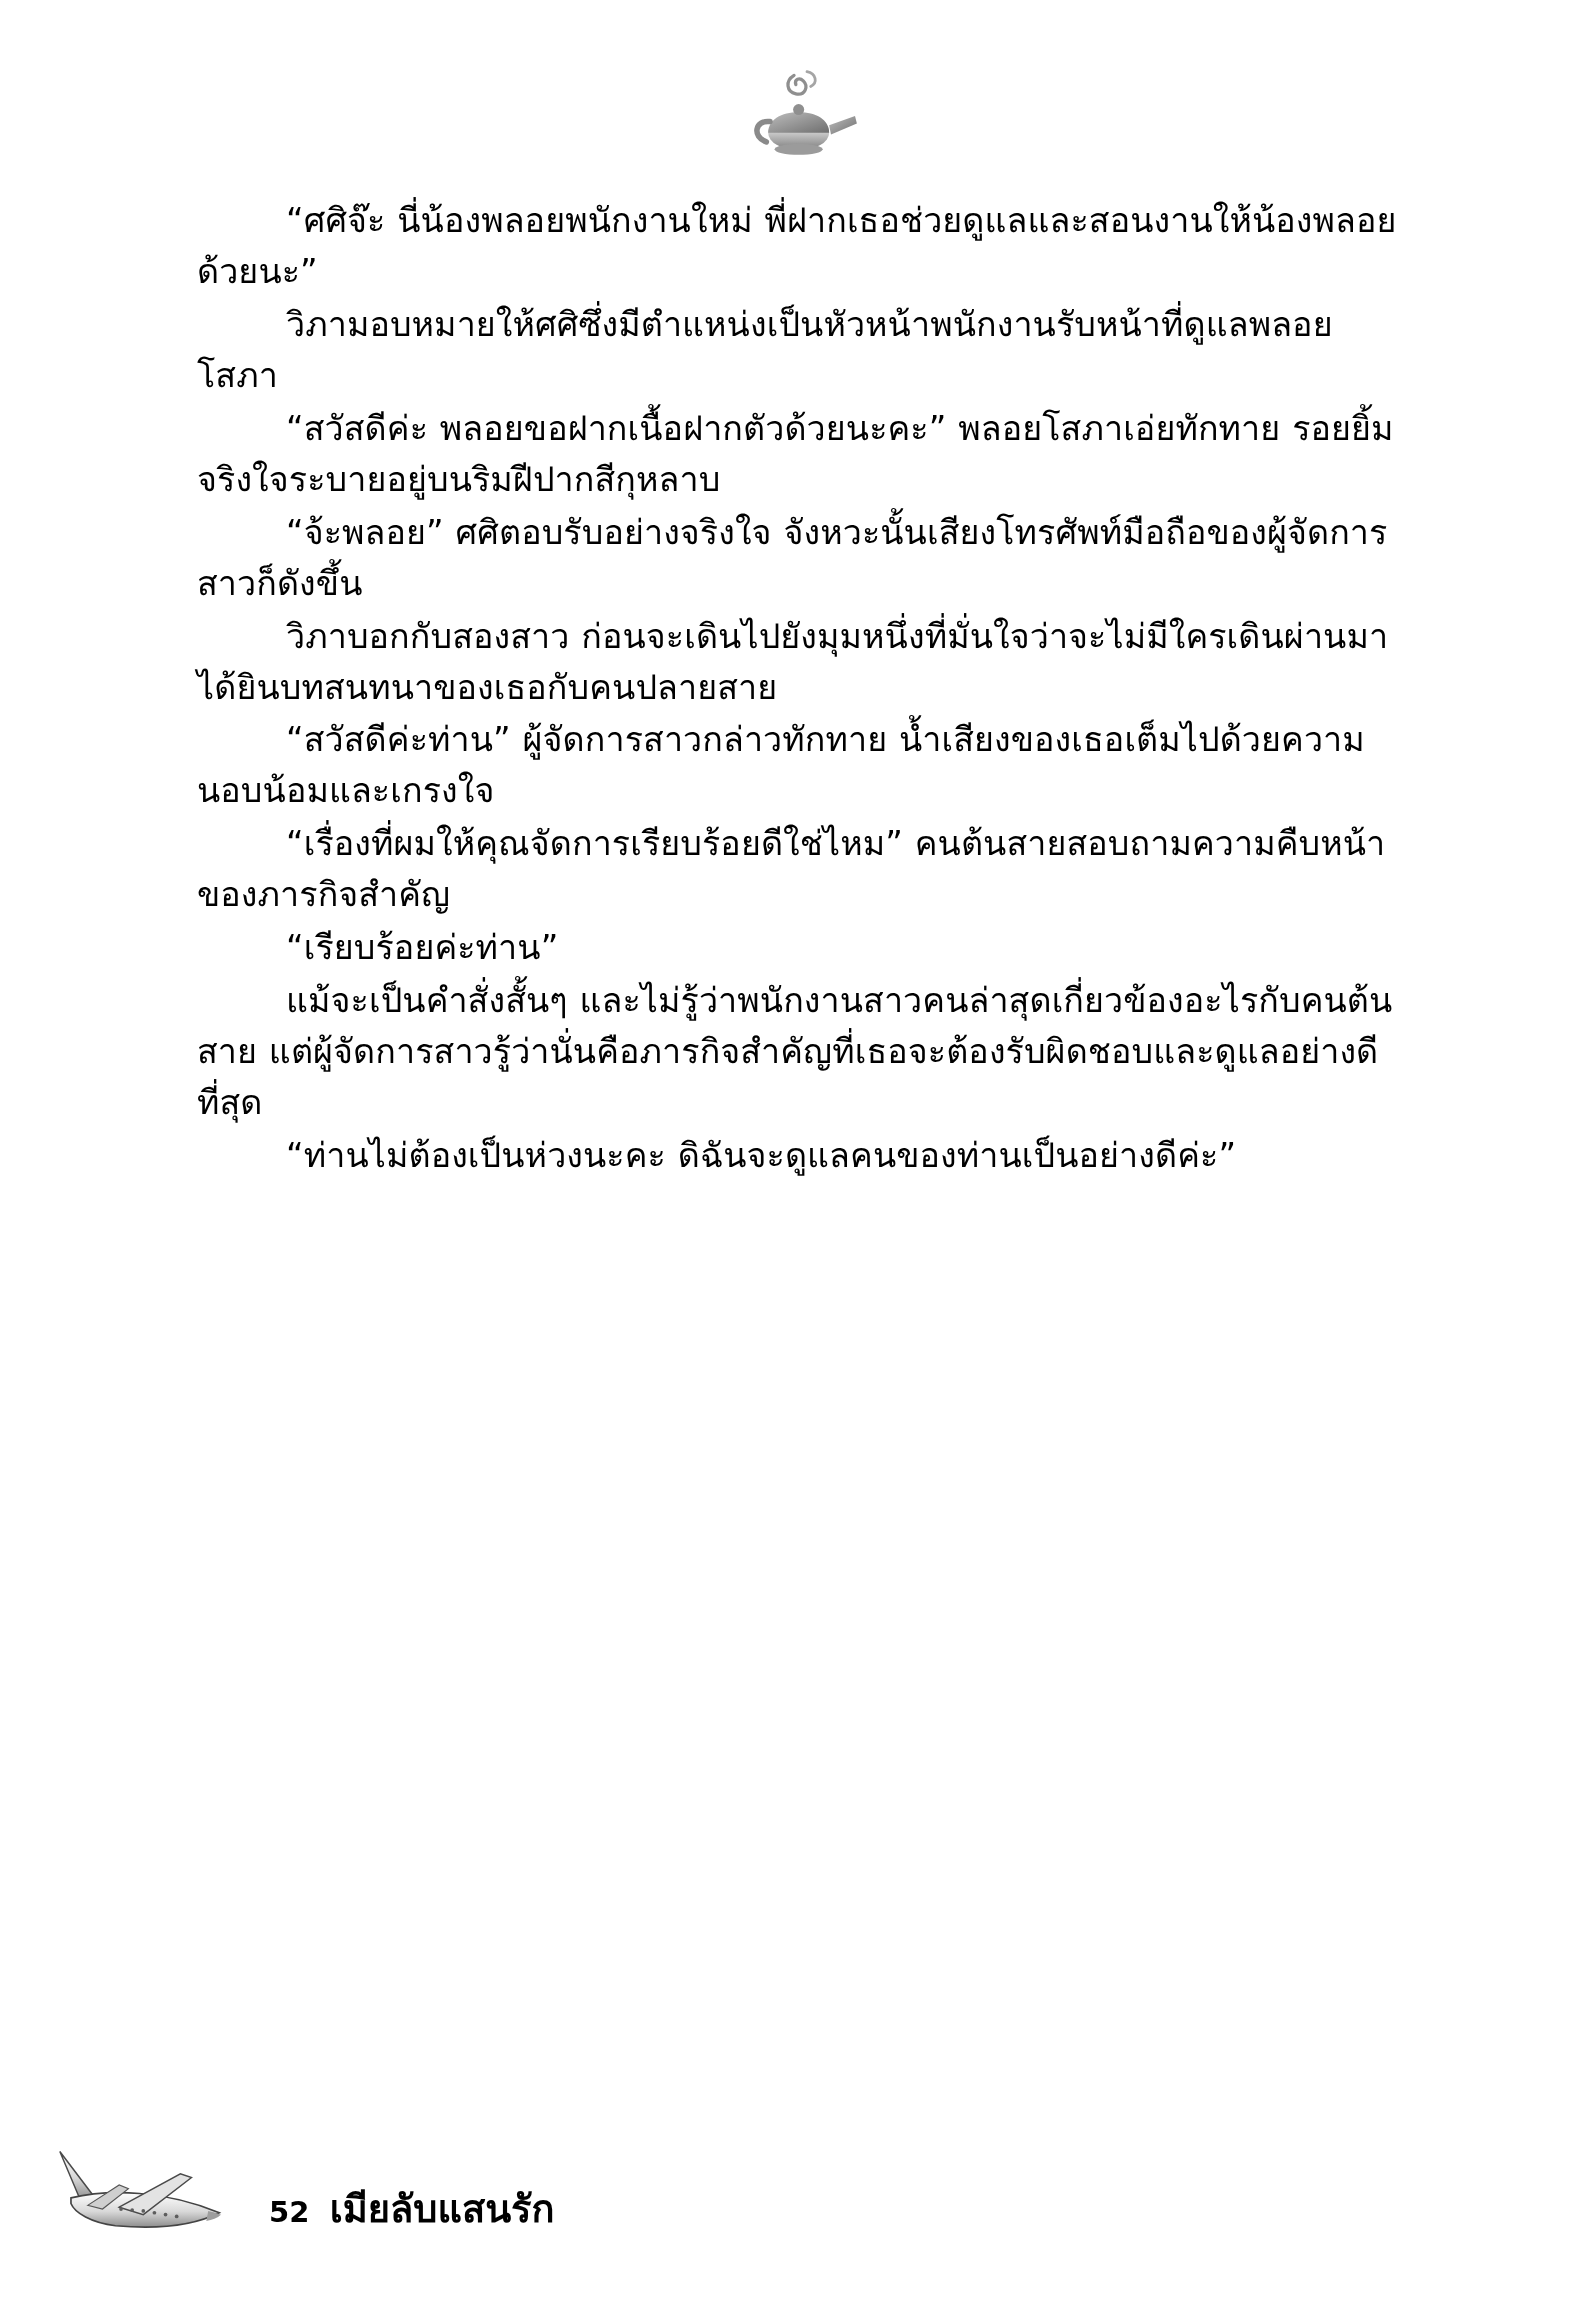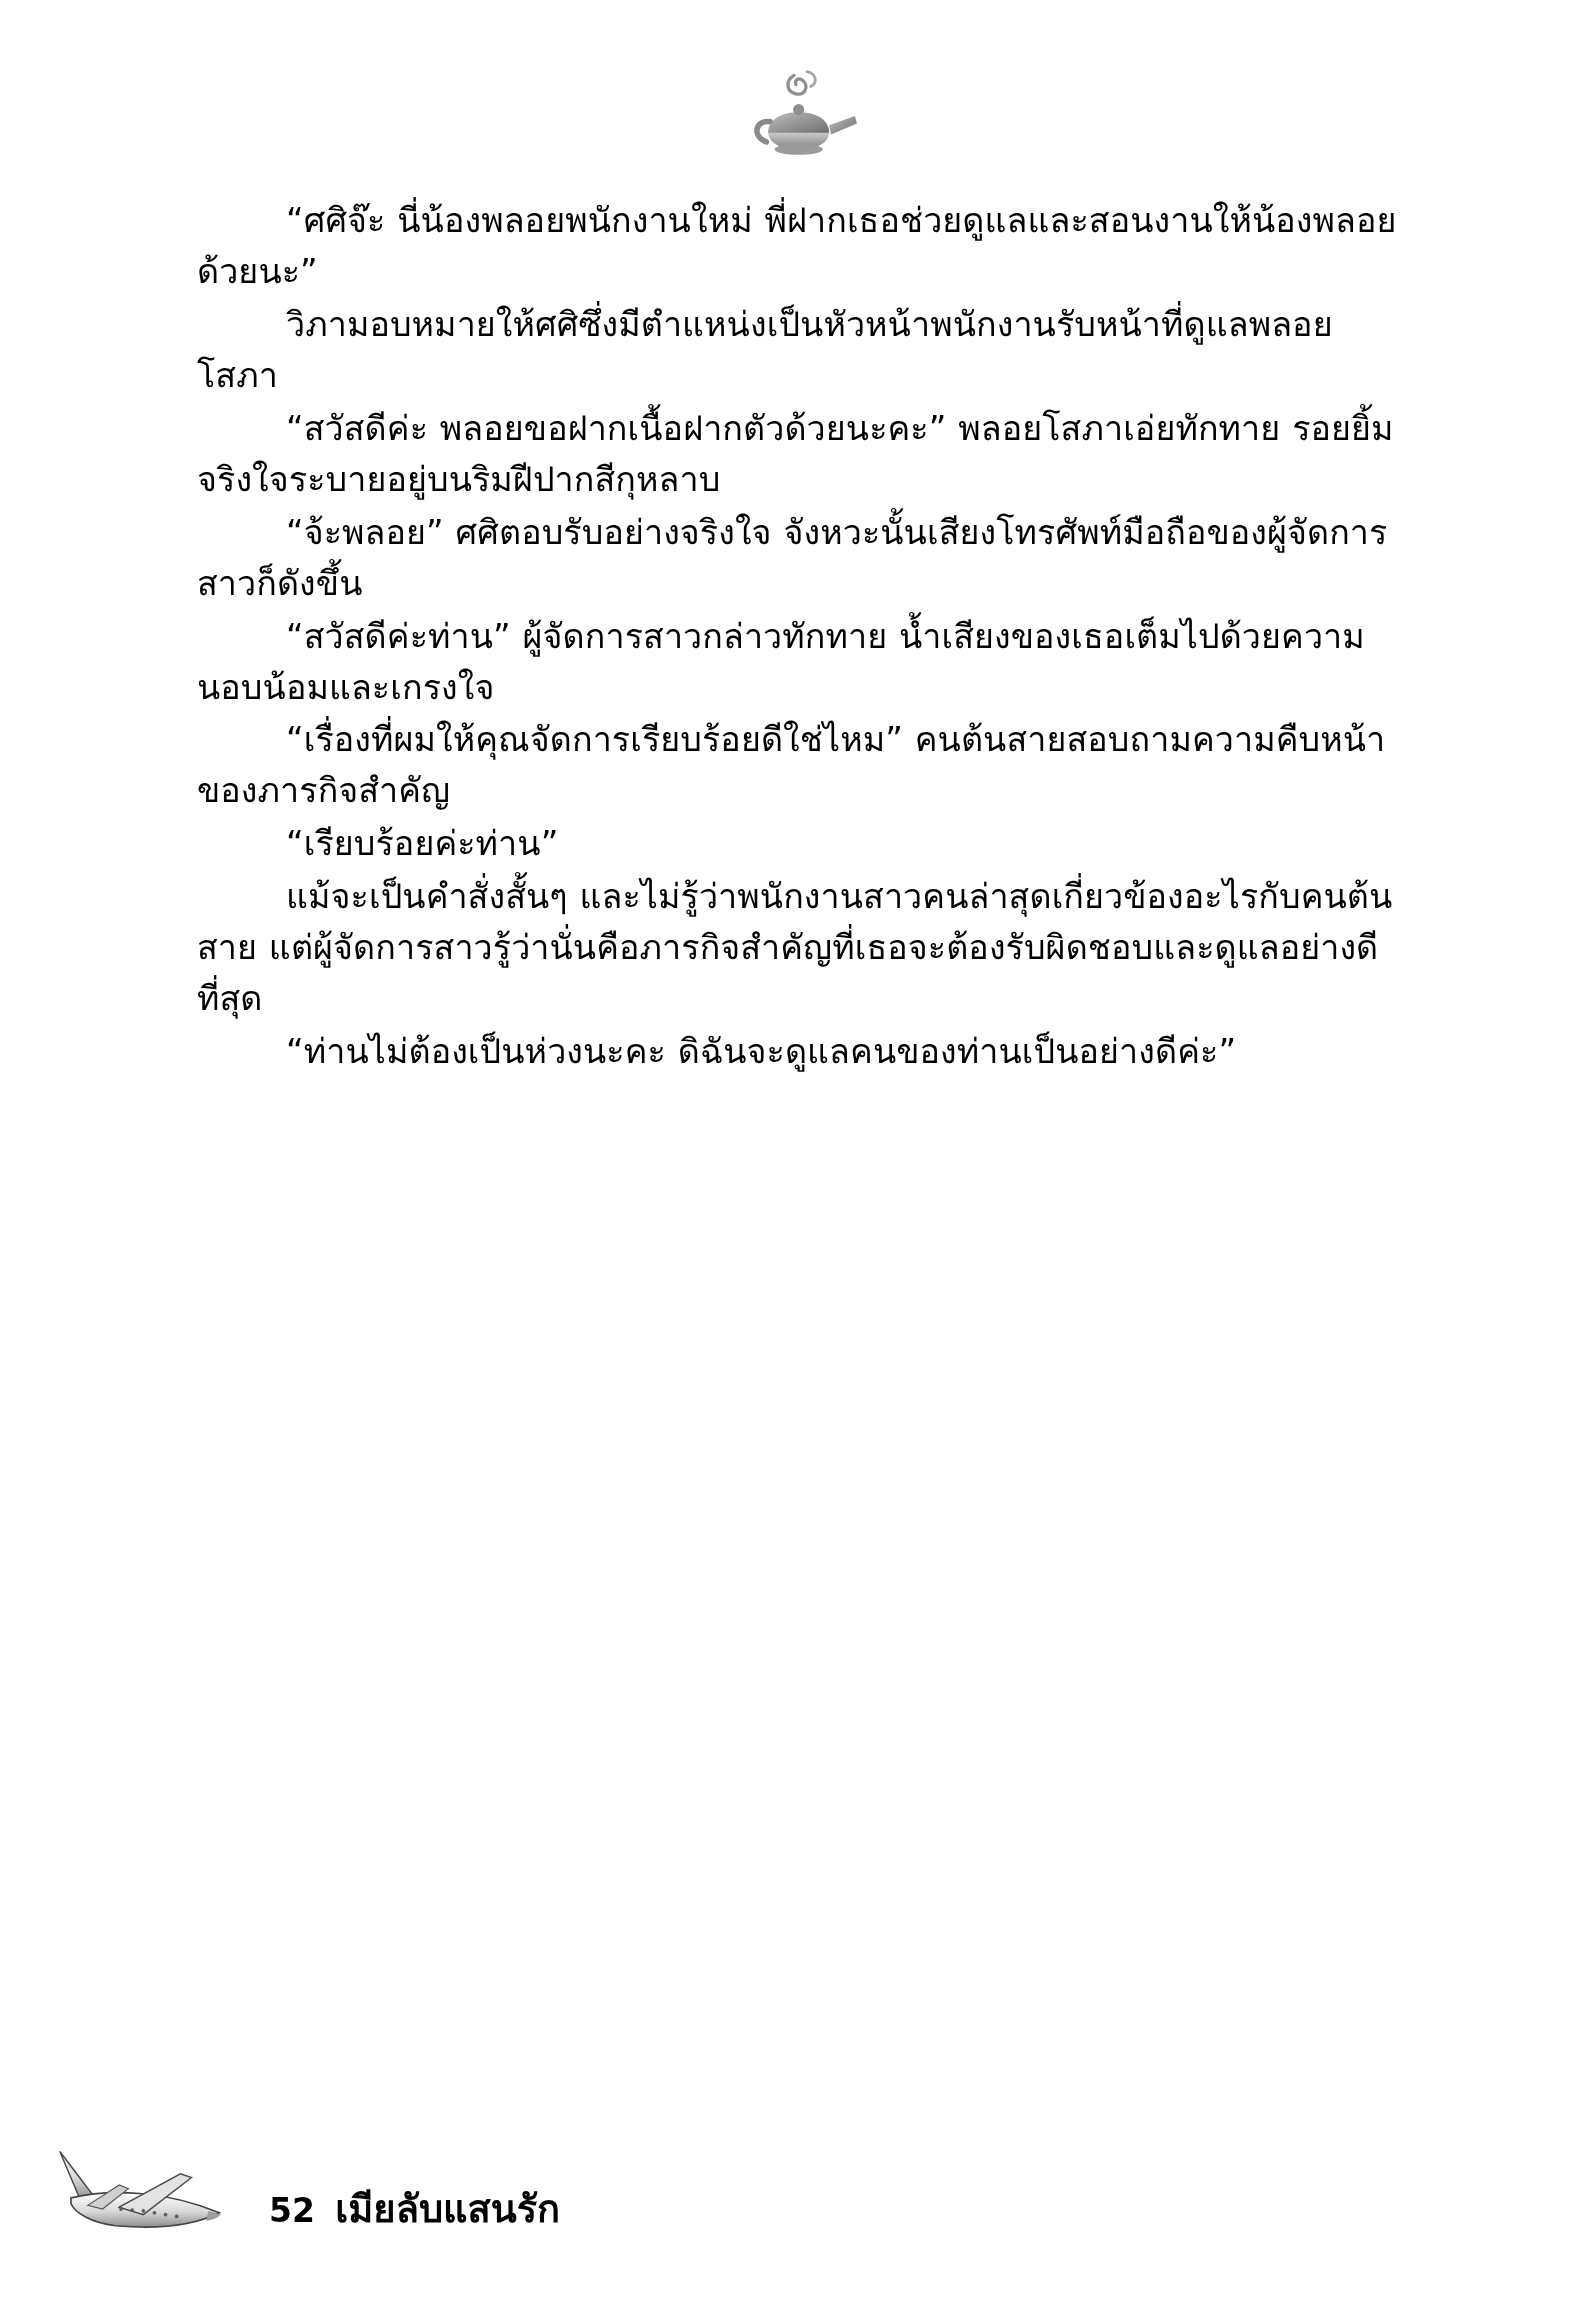--- a/index.html
+++ b/index.html
@@ -71,21 +71,21 @@
     position: absolute;
     left: 269px;
     bottom: 61px;
     font-size: 33px;
     font-weight: bold;
     color: #000;
     display: flex;
     align-items: baseline;
     gap: 20.4px;
   }
-  .page-number { font-size: 33px; font-weight: bold; }
+  .page-number { font-size: 29px; font-weight: bold; }
   .book-title { font-size: 38px; font-weight: bold; }
 </style>
 </head>
 <body>
 
 <div class="page">
 
   <div class="header-ornament">
     <svg width="121" height="97" viewBox="0 0 130 105" xmlns="http://www.w3.org/2000/svg">
       <defs>
@@ -114,20 +114,21 @@
 
       <ellipse cx="63" cy="88" rx="26" ry="6" fill="#9b9b9b"></ellipse>
     </svg>
   </div>
 
   <div class="content">
     <p class="para">“ศศิจ๊ะ นี่น้องพลอยพนักงานใหม่ พี่ฝากเธอช่วยดูแลและสอนงานให้น้องพลอยด้วยนะ”</p>
     <p class="para">วิภามอบหมายให้ศศิซึ่งมีตำแหน่งเป็นหัวหน้าพนักงานรับหน้าที่ดูแลพลอยโสภา</p>
     <p class="para">“สวัสดีค่ะ พลอยขอฝากเนื้อฝากตัวด้วยนะคะ” พลอยโสภาเอ่ยทักทาย รอยยิ้มจริงใจระบายอยู่บนริมฝีปากสีกุหลาบ</p>
     <p class="para">“จ้ะพลอย” ศศิตอบรับอย่างจริงใจ จังหวะนั้นเสียงโทรศัพท์มือถือของผู้จัดการสาวก็ดังขึ้น</p>
+    <p class="para">วิภาบอกกับสองสาว ก่อนจะเดินไปยังมุมหนึ่งที่มั่นใจว่าจะไม่มีใครเดินผ่านมาได้ยินบทสนทนาของเธอกับคนปลายสาย</p>
     <p class="para">“สวัสดีค่ะท่าน” ผู้จัดการสาวกล่าวทักทาย น้ำเสียงของเธอเต็มไปด้วยความนอบน้อมและเกรงใจ</p>
     <p class="para">“เรื่องที่ผมให้คุณจัดการเรียบร้อยดีใช่ไหม” คนต้นสายสอบถามความคืบหน้าของภารกิจสำคัญ</p>
     <p class="para">“เรียบร้อยค่ะท่าน”</p>
     <p class="para">แม้จะเป็นคำสั่งสั้นๆ และไม่รู้ว่าพนักงานสาวคนล่าสุดเกี่ยวข้องอะไรกับคนต้นสาย แต่ผู้จัดการสาวรู้ว่านั่นคือภารกิจสำคัญที่เธอจะต้องรับผิดชอบและดูแลอย่างดีที่สุด</p>
     <p class="para">“ท่านไม่ต้องเป็นห่วงนะคะ ดิฉันจะดูแลคนของท่านเป็นอย่างดีค่ะ”</p>
   </div>
 
   <div class="footer">
     <div class="plane">
       <svg width="186" height="102" viewBox="0 0 200 110" xmlns="http://www.w3.org/2000/svg">

